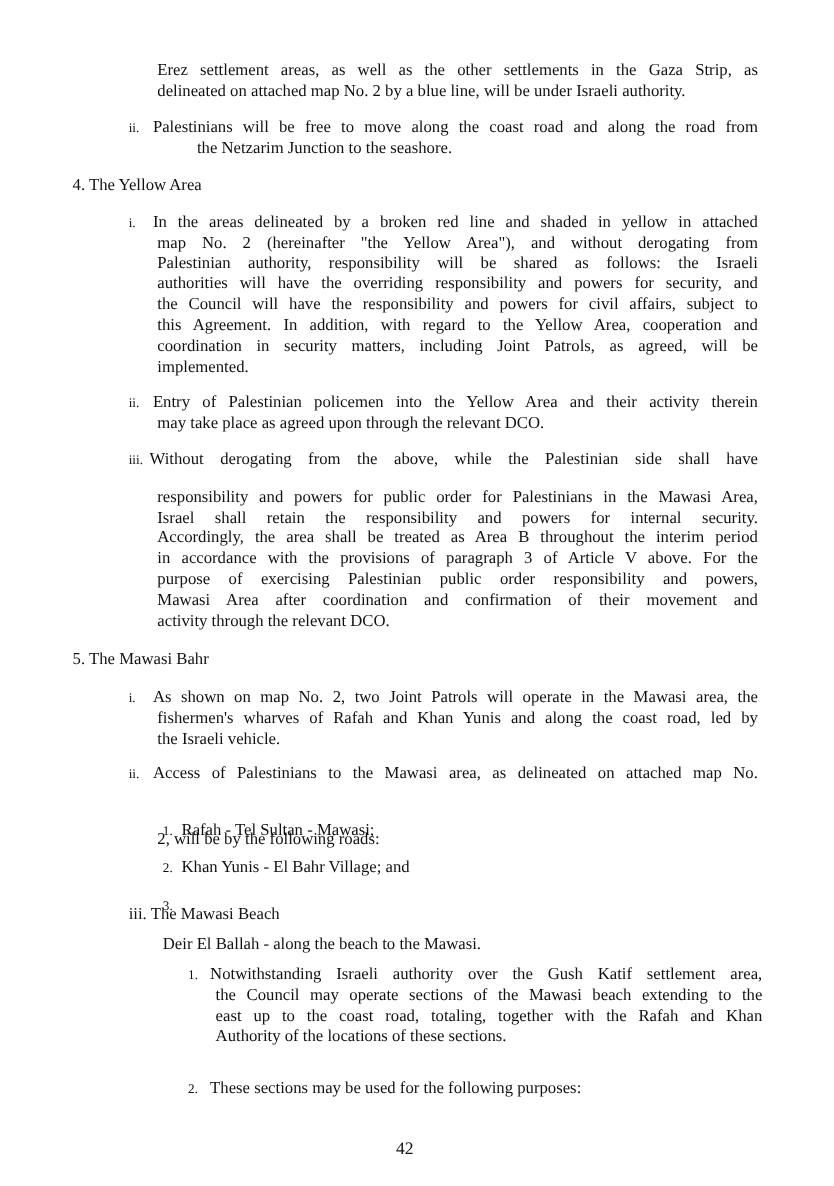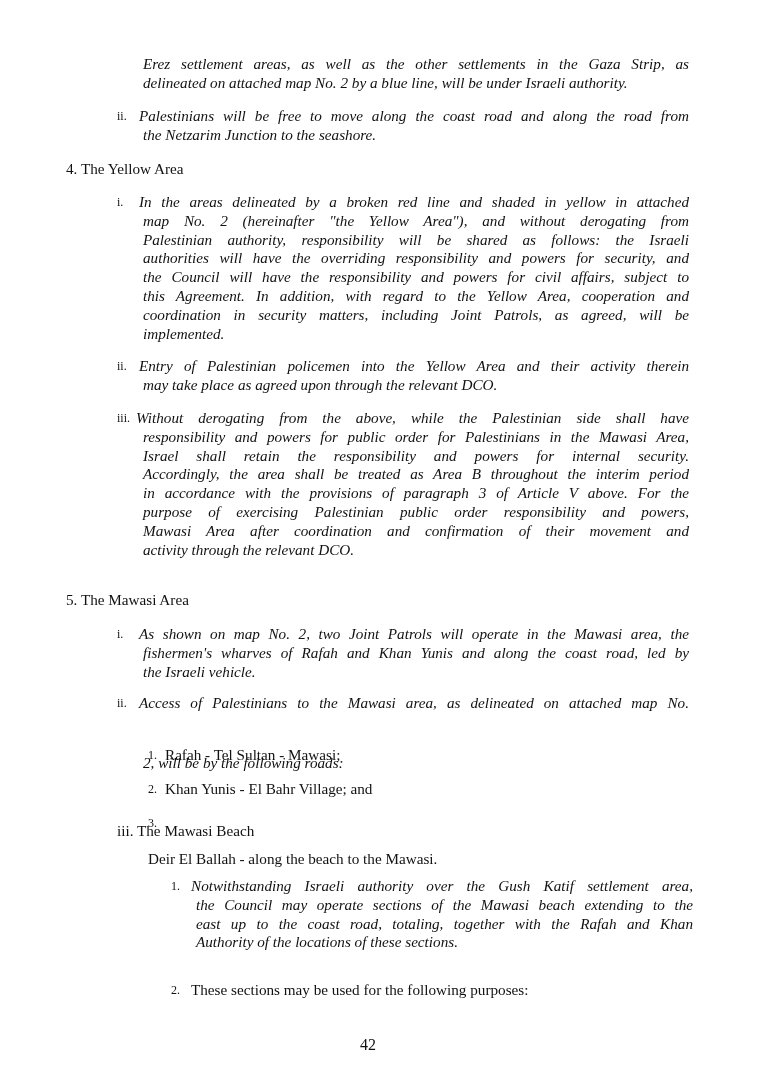--- a/index.html
+++ b/index.html
@@ -2,40 +2,40 @@
 <html><head>
   <meta charset="utf-8">
   <style>
     html, body { margin: 0; padding: 0; }
     body {
       width: 758px; height: 1078px; background: #ffffff; position: relative; overflow: hidden;
       font-family: "Liberation Serif", serif; color: #111111;
     }
     .page { position: absolute; left: 0; top: 0; width: 758px; height: 1078px; }
     .para { position: absolute; font-size: 15.2px; line-height: 18.8px; text-align: justify; }
-    .para .line { display: block; white-space: nowrap; font-style: italic; }
+    .para .line { display: block; white-space: nowrap; }
     .justify { text-align: justify; text-align-last: justify; }
     .marker { position: absolute; font-size: 12px; line-height: 18.8px; }
     .heading { position: absolute; font-size: 15.2px; line-height: 18.8px; white-space: nowrap; font-family: Liberation Serif, serif; }
     .page-number { position: absolute; left: 360px; top: 1036px; font-size: 16px; }
   </style>
 </head>
 <body>
 
 <div class="page">
 
   <div class="para" style="left:143px; top:55px; width:546px;">
     <span class="line justify">Erez settlement areas, as well as the other settlements in the Gaza Strip, as</span>
     <span class="line">delineated on attached map No. 2 by a blue line, will be under Israeli authority.</span>
   </div>
 
   <span class="marker" style="left:117px; top:107px;">ii.</span>
   <div class="para" style="left:139px; top:107px; width:550px;">
     <span class="line justify">Palestinians will be free to move along the coast road and along the road from</span>
-    <span class="line" style="padding-left:4px;">the Netzarim Junction to the seashore.</span>
+    <span class="line" style="padding-left:4px;margin-left:36px;">the Netzarim Junction to the seashore.</span>
   </div>
 
   <div class="heading" style="left:66px; top:160px;">
     <span>4.</span>
     <span>The Yellow Area</span>
   </div>
 
   <span class="marker" style="left:117px; top:193px;">i.</span>
   <div class="para" style="left:139px; top:193px; width:550px;">
     <span class="line justify">In the areas delineated by a broken red line and shaded in yellow in attached</span>
@@ -50,32 +50,32 @@
 
   <span class="marker" style="left:117px; top:357px;">ii.</span>
   <div class="para" style="left:139px; top:357px; width:550px;">
     <span class="line justify">Entry of Palestinian policemen into the Yellow Area and their activity therein</span>
     <span class="line" style="padding-left:4px;">may take place as agreed upon through the relevant DCO.</span>
   </div>
 
   <span class="marker" style="left:117px; top:409px;">iii.</span>
   <div class="para" style="left:136px; top:409px; width:553px;">
     <span class="line justify">Without derogating from the above, while the Palestinian side shall have</span>
-    <span class="line justify" style="padding-left:7px;">responsibility and powers for public order for Palestinians in the Mawasi Area,</span>
+    <span class="line justify" style="padding-left:7px;margin-top:15px;">responsibility and powers for public order for Palestinians in the Mawasi Area,</span>
     <span class="line justify" style="padding-left:7px;">Israel shall retain the responsibility and powers for internal security.</span>
     <span class="line justify" style="padding-left:7px;">Accordingly, the area shall be treated as Area B throughout the interim period</span>
     <span class="line justify" style="padding-left:7px;">in accordance with the provisions of paragraph 3 of Article V above. For the</span>
     <span class="line justify" style="padding-left:7px;">purpose of exercising Palestinian public order responsibility and powers,</span>
     <span class="line justify" style="padding-left:7px;">Mawasi Area after coordination and confirmation of their movement and</span>
     <span class="line" style="padding-left:7px;">activity through the relevant DCO.</span>
   </div>
 
   <div class="heading" style="left:66px; top:591px;">
     <span>5.</span>
-    <span>The Mawasi Area</span>
+    <span>The Mawasi Bahr</span>
   </div>
 
   <span class="marker" style="left:117px; top:625px;">i.</span>
   <div class="para" style="left:139px; top:625px; width:550px;">
     <span class="line justify">As shown on map No. 2, two Joint Patrols will operate in the Mawasi area, the</span>
     <span class="line justify" style="padding-left:4px;">fishermen's wharves of Rafah and Khan Yunis and along the coast road, led by</span>
     <span class="line" style="padding-left:4px;">the Israeli vehicle.</span>
   </div>
 
   <span class="marker" style="left:117px; top:694px;">ii.</span>

